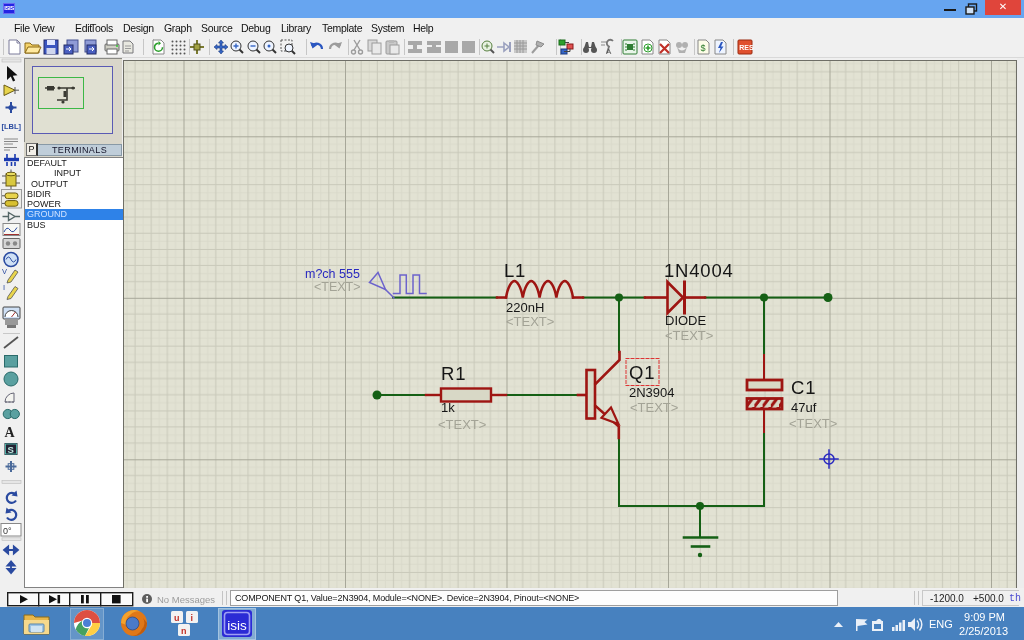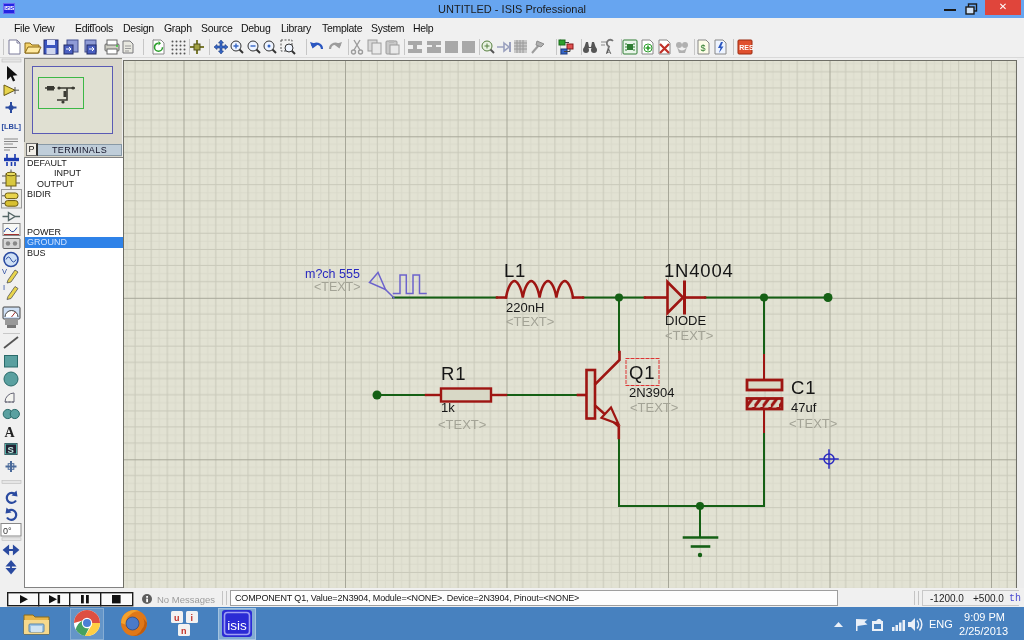--- a/index.html
+++ b/index.html
@@ -5,21 +5,20 @@
   * { margin:0; padding:0; box-sizing:border-box; }
   html,body { width:1024px; height:640px; overflow:hidden; font-family:"Liberation Sans",sans-serif; }
   body { position:relative; background:#f0f0f0; }
   .abs { position:absolute; }
 </style>
 </head>
 <body>
 
 <div class="abs" style="left:0;top:0;width:1024px;height:18px;background:#67a5f0;">
   <div class="abs" style="left:3px;top:3px;width:12px;height:11px;background:#2424e4;border:1px solid #6a6af0;color:#fff;font-size:6px;font-weight:bold;text-align:center;line-height:9px;letter-spacing:-0.5px;">ISIS</div>
-  <div class="abs" style="left:0;top:3px;width:1024px;text-align:center;font-size:11px;color:#1c1c1c;">UNTITLED - ISIS Professional</div>
   <div class="abs" style="left:944px;top:9px;width:12px;height:2px;background:#1a1a1a;"></div>
   <svg class="abs" style="left:965px;top:3px;" width="13" height="12" viewBox="0 0 13 12">
     <rect x="3.5" y="1" width="8" height="7" fill="none" stroke="#1a1a1a" stroke-width="1.4"></rect>
     <rect x="1" y="4" width="8" height="7" fill="#cfe0f5" stroke="#1a1a1a" stroke-width="1.4"></rect>
   </svg>
   <div class="abs" style="left:985px;top:0;width:36px;height:15px;background:#e0453b;color:#fff;font-size:10px;text-align:center;line-height:14px;">✕</div>
 </div>
 
 <div class="abs" id="menubar" style="left:0;top:18px;width:1024px;height:18px;background:#f0f0f0;font-size:10.5px;letter-spacing:-0.3px;color:#111;">
   <span class="abs" style="left:14px;top:4px;">File</span>
@@ -354,23 +353,23 @@
   </div>
 </div>
 
 <div class="abs" style="left:24px;top:142px;width:98px;height:16px;background:#d9d6ca;"></div>
 <div class="abs" style="left:37px;top:144px;width:85px;height:12px;background:#bfcdd9;border:1px solid #8899a6;font-size:9px;color:#14142a;text-align:center;line-height:11px;letter-spacing:0.4px;">TERMINALS</div>
 <div class="abs" style="left:26px;top:143px;width:12px;height:13px;background:#f2efe8;border:1px solid #6d6d6d;border-right:2px solid #30302f;font-size:9px;color:#111;text-align:center;line-height:11px;">P</div>
 
 <div class="abs" style="left:24px;top:157px;width:120px;height:431px;background:#ffffff;border:1px solid #828282;font-size:9px;color:#161616;">
   <div style="height:10.3px;line-height:10.6px;padding-left:2px;">DEFAULT</div>
   <div style="height:10.3px;line-height:10.3px;padding-left:2px;margin-left:27px;">INPUT</div>
-  <div style="height:10.3px;line-height:10.3px;padding-left:12px;">OUTPUT</div>
+  <div style="height:10.3px;line-height:10.3px;padding-left:6px;">OUTPUT</div>
   <div style="height:10.3px;line-height:10.3px;padding-left:2px;">BIDIR</div>
-  <div style="height:10.3px;line-height:10.3px;padding-left:2px;margin-top:28px;">POWER</div>
+  <div style="height:10.3px;line-height:10.3px;padding-left:2px;">POWER</div>
   <div style="height:10.3px;line-height:10.3px;padding-left:2px;background:#2e82e8;color:#cfe2ff;">GROUND</div>
   <div style="height:10.3px;line-height:10.3px;padding-left:2px;">BUS</div>
 </div>
 
 <div class="abs" style="left:123px;top:60px;width:894px;height:529px;border:1px solid #6e6e66;background:#e2e2d3;"></div>
 <div class="abs" style="left:1017px;top:58px;width:7px;height:530px;background:#ededed;"></div>
 
 <svg class="abs" id="circuit" style="left:0;top:0;" width="1024" height="640" viewBox="0 0 1024 640">
   <defs>
     <pattern id="hatch" patternUnits="userSpaceOnUse" width="8.2" height="11">

